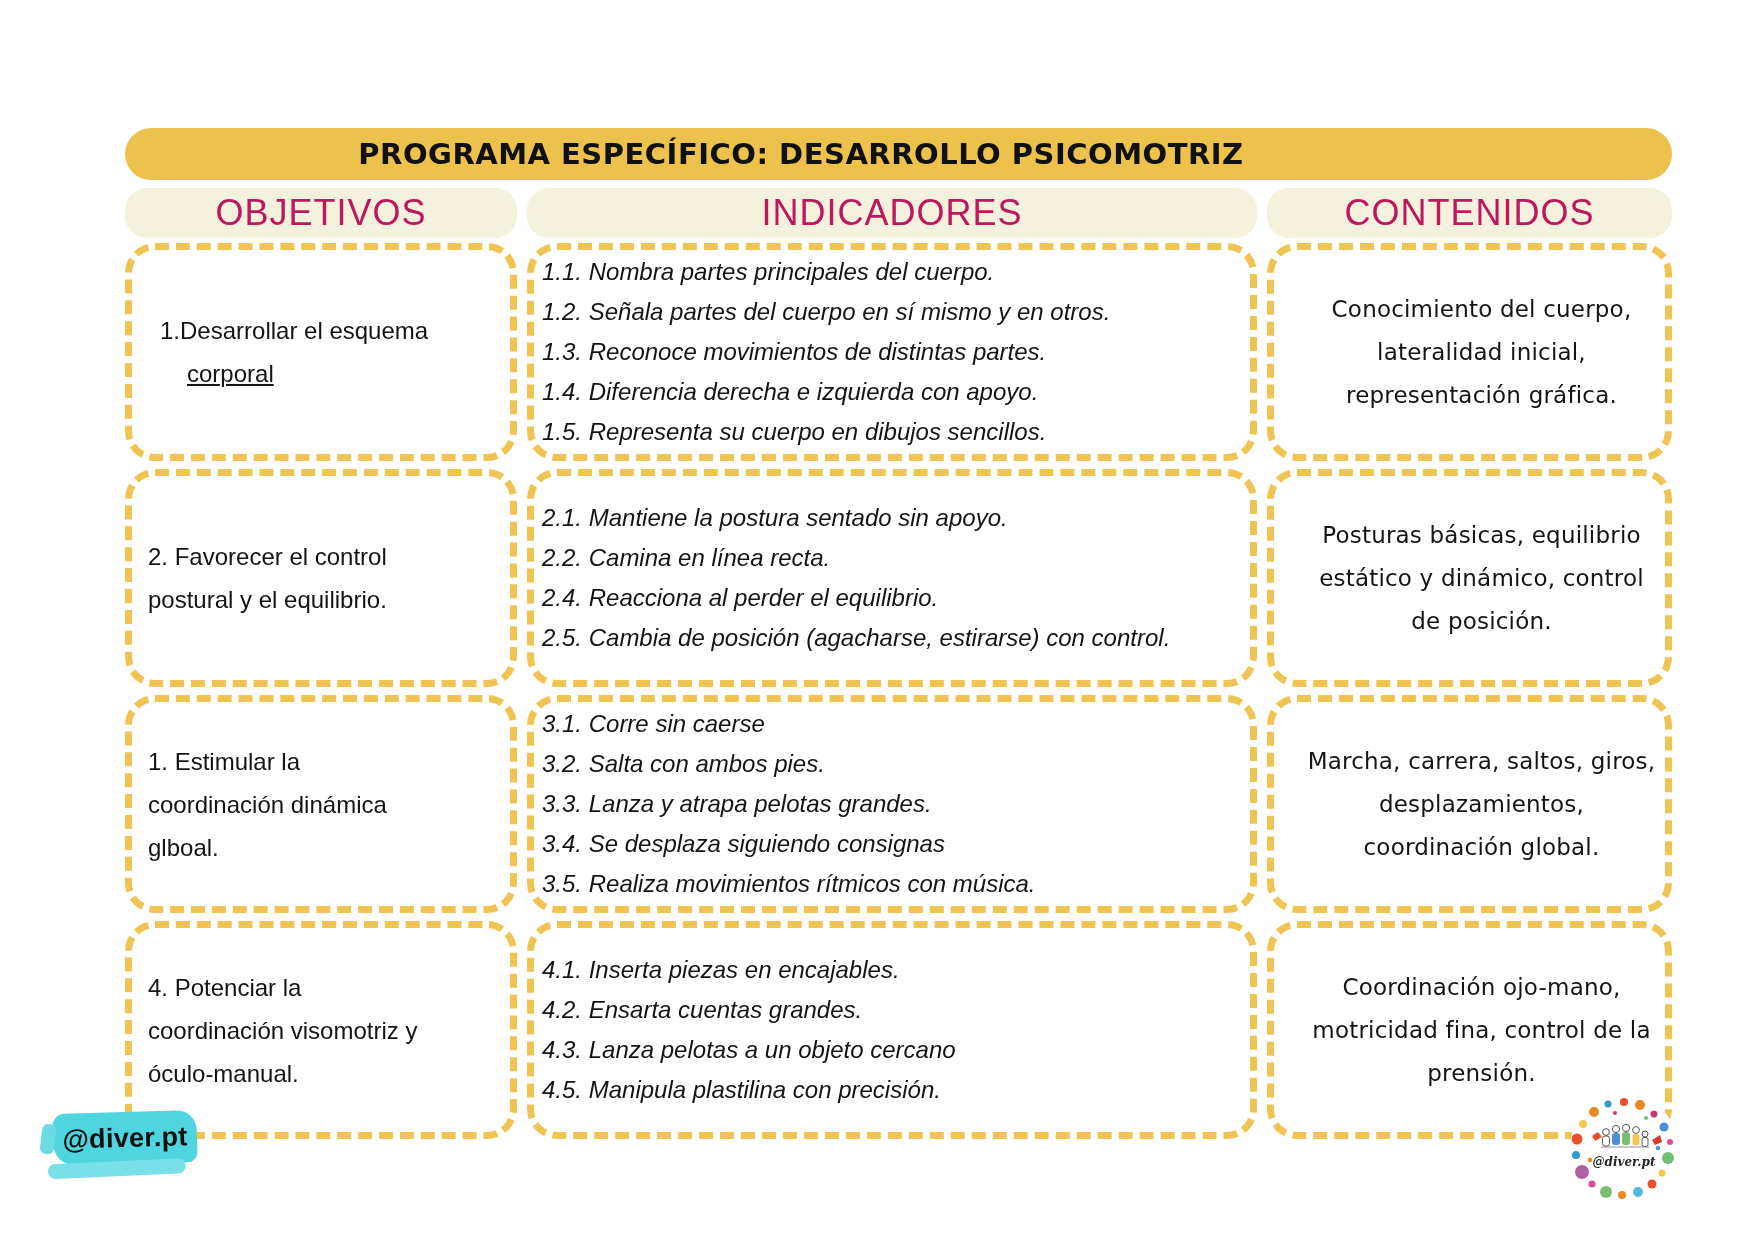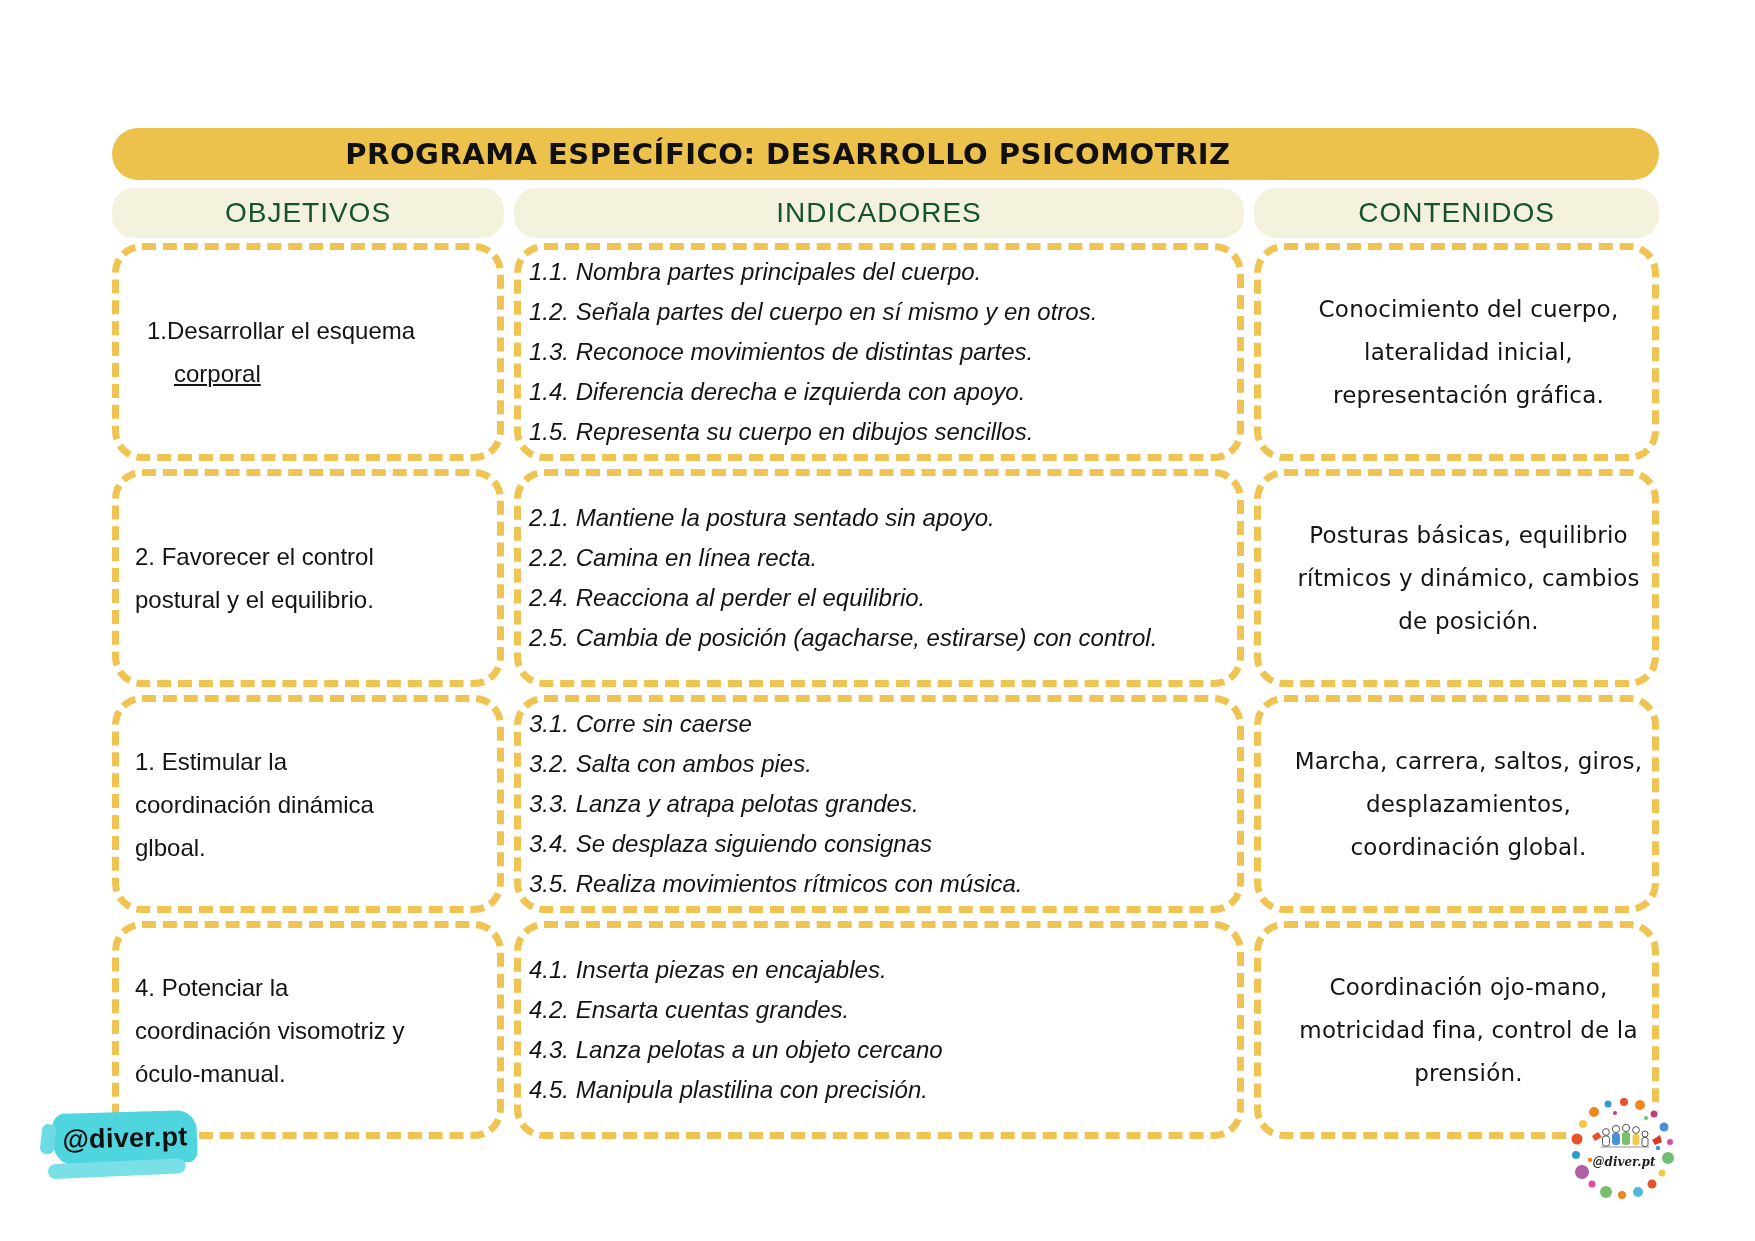--- a/index.html
+++ b/index.html
@@ -1,36 +1,36 @@
 <!DOCTYPE html>
 <html><head>
 <meta charset="utf-8">
 <style>
   html,body{margin:0;padding:0;}
   body{
     width:1755px;height:1241px;position:relative;background:#ffffff;
     font-family:"Liberation Sans",sans-serif;color:#141414;overflow:hidden;
   }
-  .sheet{position:absolute;left:112px;top:128px;width:1547px;}
+  .sheet{position:absolute;left:125px;top:128px;width:1547px;}
 
   
   .title-bar{
     height:52px;background:#ECC24D;border-radius:26px;
     display:flex;align-items:center;justify-content:center;padding-right:195px;box-sizing:border-box;
   }
   .title-bar span{
     font-family:"DejaVu Sans",sans-serif;font-weight:bold;font-size:29px;letter-spacing:.5px;color:#101010;
   }
 
   
   .headers{display:grid;grid-template-columns:392px 730px 405px;column-gap:10px;margin-top:8px;}
   .header{
     height:50px;background:#F4F1DC;border-radius:22px;
     display:flex;align-items:center;justify-content:center;
-    font-size:28px;letter-spacing:1px;color:#14532d;
+    font-size:36px;letter-spacing:1px;color:#be185d;
   }
 
   
   .grid{display:grid;grid-template-columns:392px 730px 405px;column-gap:10px;row-gap:8px;margin-top:5px;}
   .cell{
     height:218px;box-sizing:border-box;background:#ffffff;
     border:7px dashed #F0C452;border-radius:30px;
     display:flex;flex-direction:column;justify-content:center;
   }
   .line:empty{display:none;}
@@ -106,21 +106,21 @@
 
     </div>
     <div class="cell ind">
       <div class="line">2.1. Mantiene la postura sentado sin apoyo.</div>
       <div class="line">2.2. Camina en línea recta.</div>
       <div class="line">2.4. Reacciona al perder el equilibrio.</div>
       <div class="line">2.5. Cambia de posición (agacharse, estirarse) con control.</div>
     </div>
     <div class="cell con">
       <div class="line">Posturas básicas, equilibrio</div>
-      <div class="line">rítmicos y dinámico, cambios</div>
+      <div class="line">estático y dinámico, control</div>
       <div class="line">de posición.</div>
     </div>
 
     <div class="cell obj">
       <div class="line">1. Estimular la</div>
       <div class="line">coordinación dinámica</div>
       <div class="line">glboal.</div>
     </div>
     <div class="cell ind">
       <div class="line">3.1. Corre sin caerse</div>

